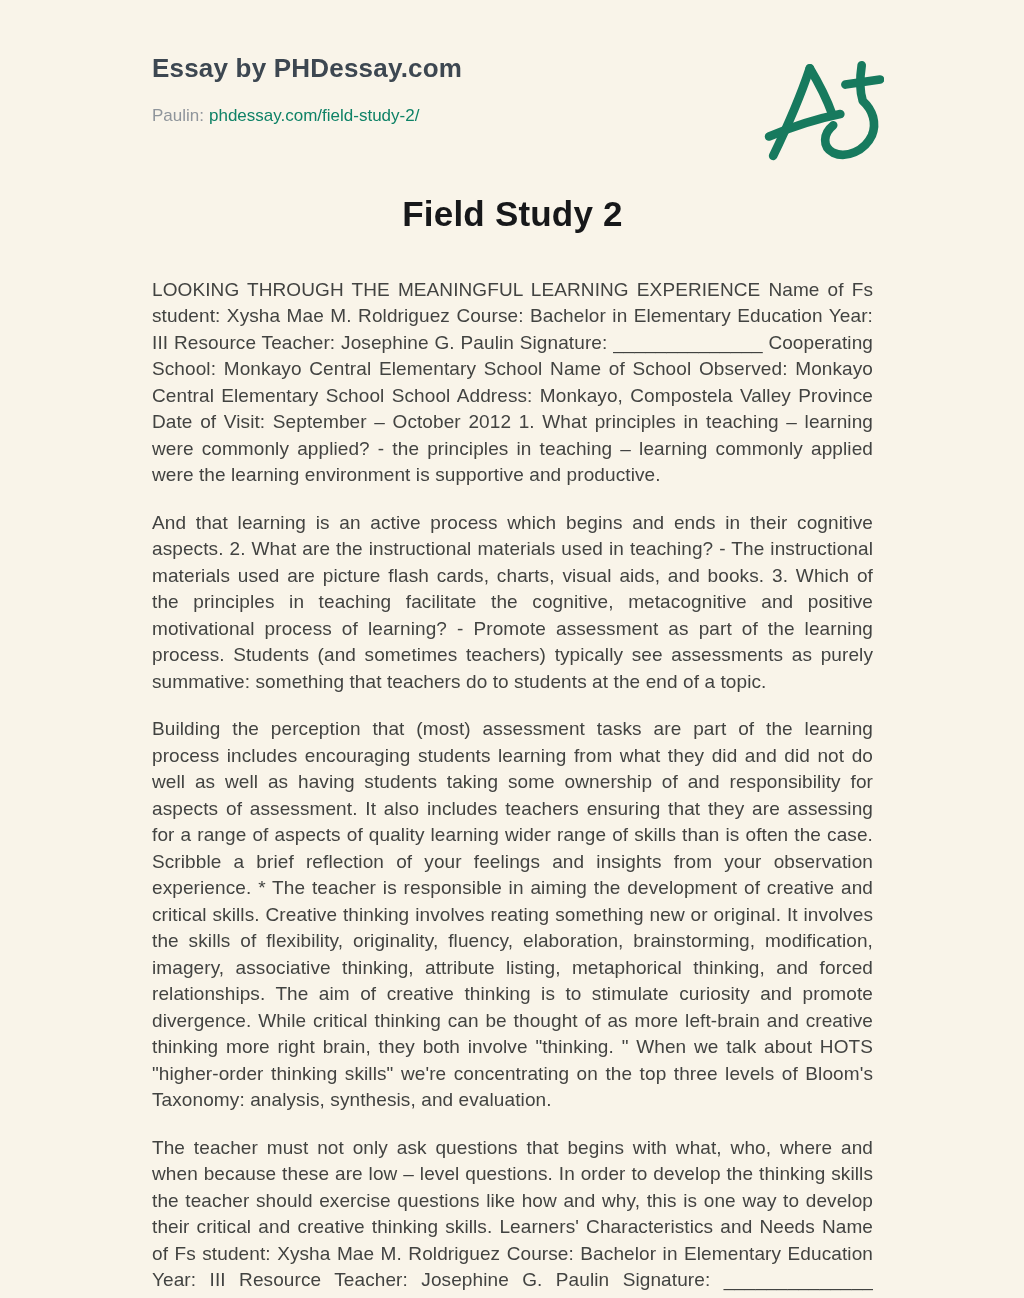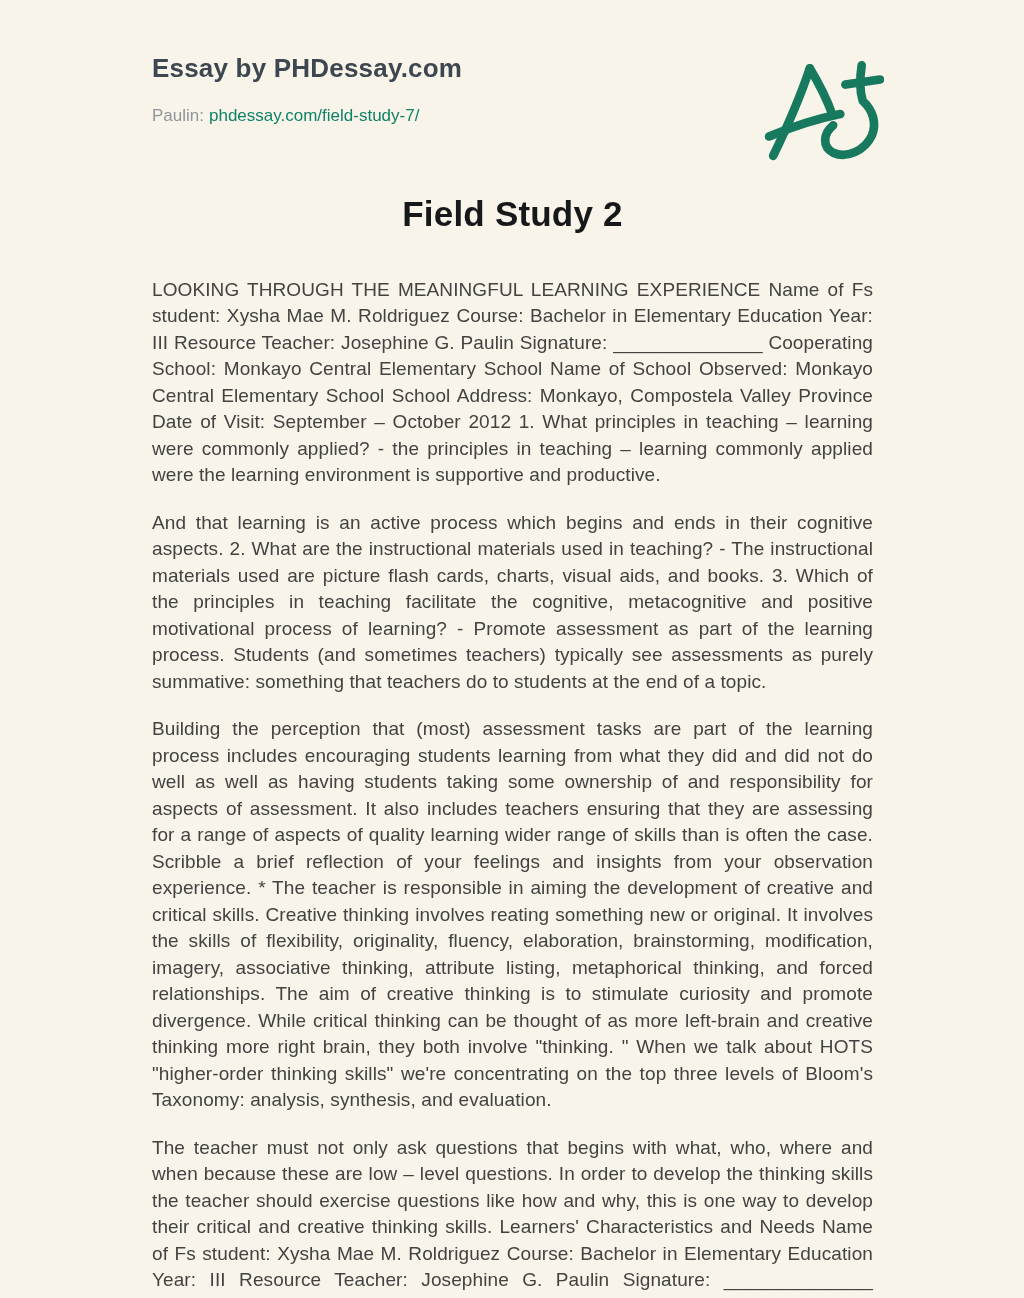--- a/index.html
+++ b/index.html
@@ -95,21 +95,21 @@
       <path d="M99 13 C97 26 97 38 100 48 C110 57 114 70 109 82 C102 97 84 105 71 99 C60 93 61 80 71 72"></path>
 
       <path d="M83 32 L117 27"></path>
     </svg>
   </div>
 
   <div class="content">
     <header>
       <div class="byline">Essay by PHDessay.com</div>
       <div class="source-line">
-        <span>Paulin:</span><a class="source-link">phdessay.com/field-study-7/</a>
+        <span>Paulin:</span><a class="source-link">phdessay.com/field-study-2/</a>
       </div>
     </header>
 
     <h1 class="title">Field Study 2</h1>
 
     <main class="essay">
         <p class="para">LOOKING THROUGH THE MEANINGFUL LEARNING EXPERIENCE Name of Fs student: Xysha Mae M. Roldriguez Course: Bachelor in Elementary Education Year: III Resource Teacher: Josephine G. Paulin Signature: ______________ Cooperating School: Monkayo Central Elementary School Name of School Observed: Monkayo Central Elementary School School Address: Monkayo, Compostela Valley Province Date of Visit: September – October 2012 1. What principles in teaching – learning were commonly applied? - the principles in teaching – learning commonly applied were the learning environment is supportive and productive.</p>
         <p class="para">And that learning is an active process which begins and ends in their cognitive aspects. 2. What are the instructional materials used in teaching? - The instructional materials used are picture flash cards, charts, visual aids, and books. 3. Which of the principles in teaching facilitate the cognitive, metacognitive and positive motivational process of learning? - Promote assessment as part of the learning process. Students (and sometimes teachers) typically see assessments as purely summative: something that teachers do to students at the end of a topic.</p>
         <p class="para">Building the perception that (most) assessment tasks are part of the learning process includes encouraging students learning from what they did and did not do well as well as having students taking some ownership of and responsibility for aspects of assessment. It also includes teachers ensuring that they are assessing for a range of aspects of quality learning wider range of skills than is often the case. Scribble a brief reflection of your feelings and insights from your observation experience. * The teacher is responsible in aiming the development of creative and critical skills. Creative thinking involves reating something new or original. It involves the skills of flexibility, originality, fluency, elaboration, brainstorming, modification, imagery, associative thinking, attribute listing, metaphorical thinking, and forced relationships. The aim of creative thinking is to stimulate curiosity and promote divergence. While critical thinking can be thought of as more left-brain and creative thinking more right brain, they both involve "thinking. " When we talk about HOTS "higher-order thinking skills" we're concentrating on the top three levels of Bloom's Taxonomy: analysis, synthesis, and evaluation.</p>
         <p class="para">The teacher must not only ask questions that begins with what, who, where and when because these are low – level questions. In order to develop the thinking skills the teacher should exercise questions like how and why, this is one way to develop their critical and creative thinking skills. Learners' Characteristics and Needs Name of Fs student: Xysha Mae M. Roldriguez Course: Bachelor in Elementary Education Year: III Resource Teacher: Josephine G. Paulin Signature: ______________ Cooperating School: Monkayo Central Elementary School</p>

